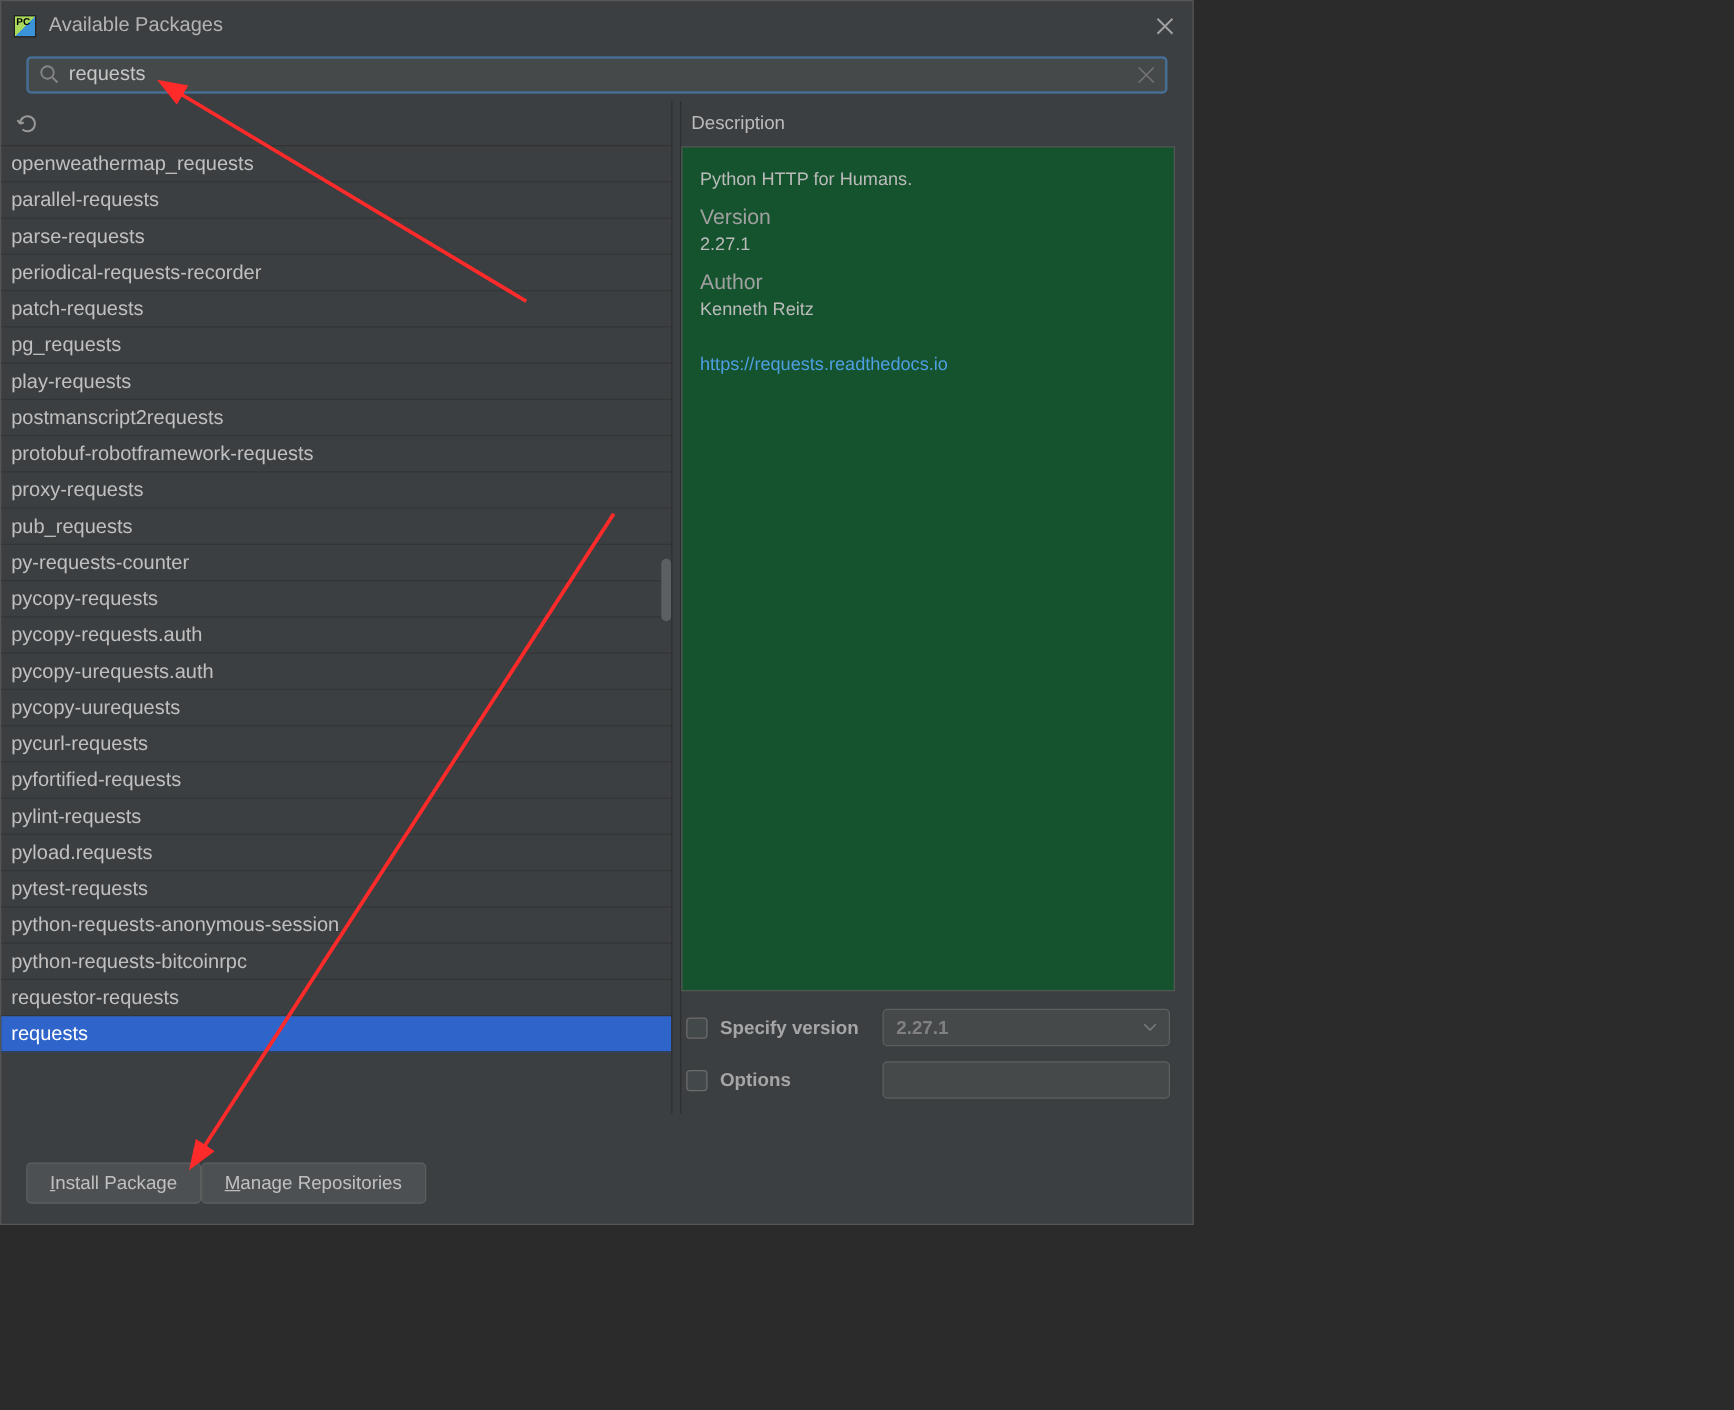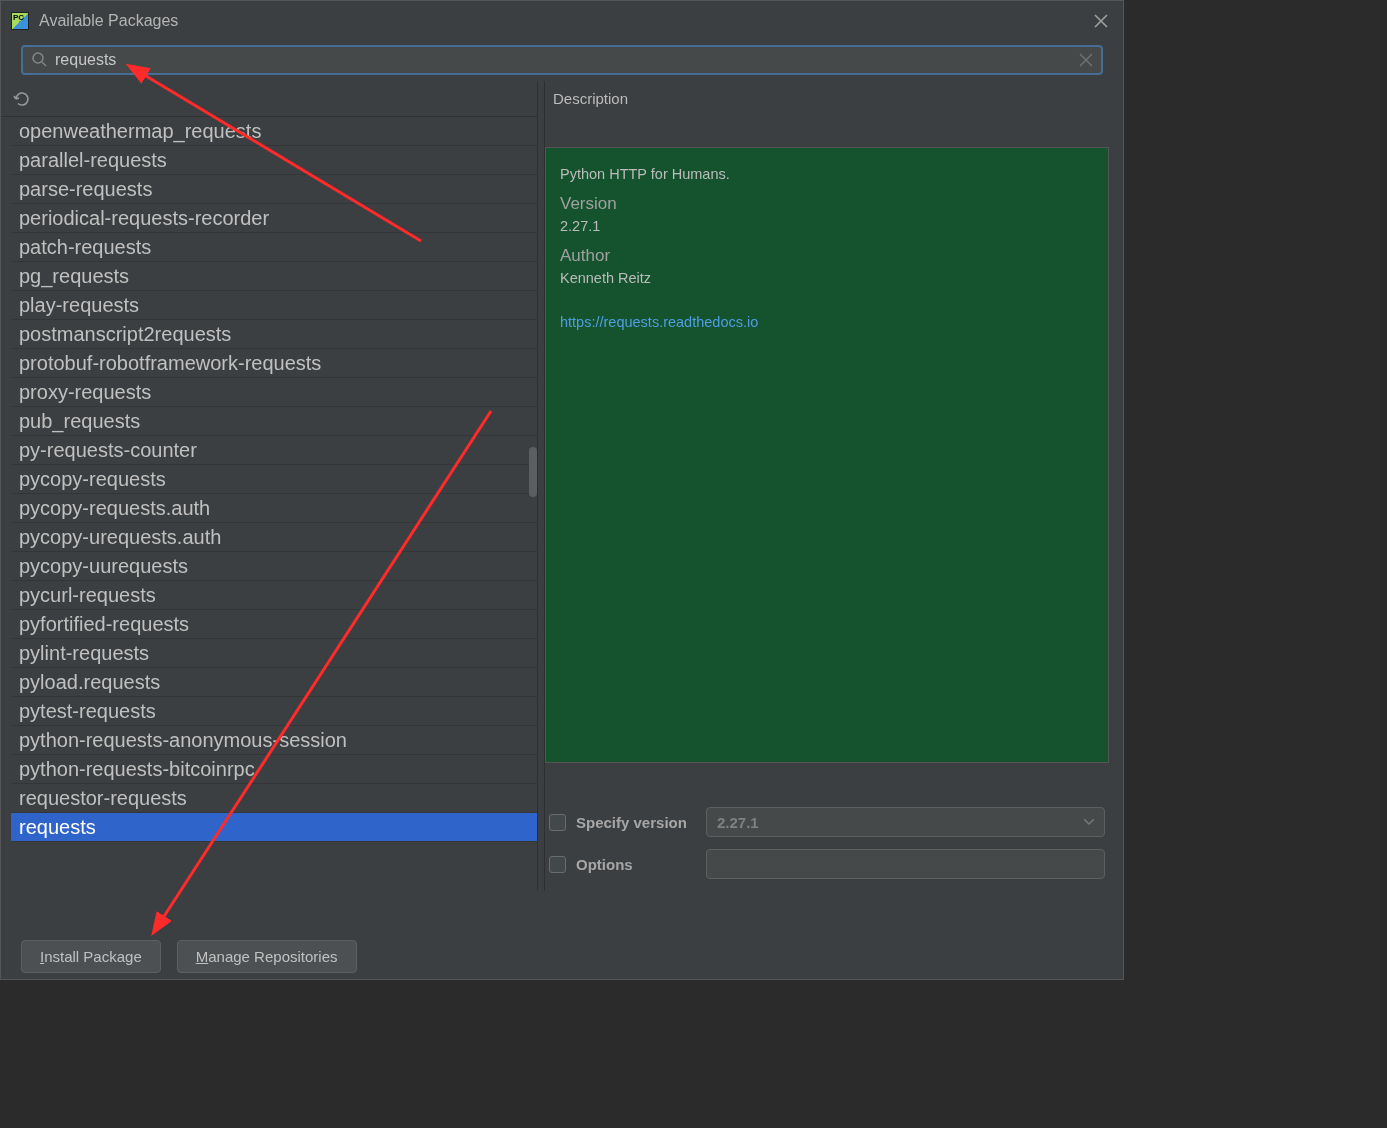--- a/index.html
+++ b/index.html
@@ -1,50 +1,50 @@
 <!DOCTYPE html>
 <html><head>
 <meta charset="utf-8">
 <style>
 * { box-sizing: border-box; margin: 0; padding: 0; }
 html, body { width: 1387px; height: 1128px; background: #2b2b2b; overflow: hidden; font-family: "Segoe UI", Arial, sans-serif; color: #bbbbbb; font-size: 15px; }
-.window { width: 1124px; height: 980px; background: #3c3f41; border: 1px solid #555; position: relative; margin: 0; }
+.window { width: 955px; height: 980px; background: #3c3f41; border: 1px solid #555; position: relative; margin: 0; }
 .titlebar { height: 40px; display: flex; align-items: center; padding: 0 10px; }
 .titlebar .app-icon { width: 18px; height: 18px; background: linear-gradient(135deg, #a8d95a 0%, #a8d95a 50%, #3b94d9 50%, #3b94d9 100%); border: 1px solid #222; margin-right: 10px; position: relative; }
 .titlebar .app-icon::after { content: "PC"; position: absolute; top: 0; left: 1px; font-size: 8px; font-weight: bold; color: #000; }
 .titlebar .title { color: #b4b4b4; font-size: 16px; }
 .titlebar .close { margin-left: auto; width: 24px; height: 24px; display: flex; align-items: center; justify-content: center; cursor: pointer; }
 .titlebar .close svg { width: 14px; height: 14px; }
 .search-row { padding: 4px 20px 6px 20px; }
 .search-wrap { border: 2px solid #466d94; border-radius: 4px; background: #45494a; display: flex; align-items: center; padding: 4px 8px; }
 .search-wrap .search-icon { width: 18px; height: 18px; margin-right: 6px; opacity: 0.7; }
 .search-wrap input { flex: 1; background: transparent; border: none; outline: none; color: #c7c7c7; font-size: 16px; }
 .search-wrap .clear { width: 14px; height: 14px; opacity: 0.6; cursor: pointer; }
 .body-row { display: flex; height: 810px; }
 .pkg-panel { width: 536px; display: flex; flex-direction: column; }
 .refresh-row { height: 36px; display: flex; align-items: center; padding-left: 12px; border-bottom: 1px solid #323232; }
 .refresh-row .refresh-icon { width: 18px; height: 18px; cursor: pointer; opacity: 0.8; }
 .pkg-list { flex: 1; overflow: hidden; position: relative; }
-.pkg-list .item { height: 29px; line-height: 29px; padding-left: 8px; color: #c0c0c0; font-size: 20px; border-bottom: 1px solid #333537; white-space: nowrap; cursor: pointer; margin-left: 10px; }
+.pkg-list .item { height: 29px; line-height: 29px; padding-left: 8px; color: #c0c0c0; font-size: 16px; border-bottom: 1px solid #333537; white-space: nowrap; cursor: pointer; }
 .pkg-list .item.selected { background: #2f65ca; color: #fff; }
 .pkg-list .scroll-thumb { position: absolute; right: 0; top: 330px; width: 8px; height: 50px; background: #5b5f61; border-radius: 4px; }
 .divider { width: 8px; background: #3c3f41; border-left: 1px solid #2d2f30; border-right: 1px solid #2d2f30; }
-.detail-panel { flex: 1; display: flex; flex-direction: column; padding-right: 14px; gap: 30px; }
+.detail-panel { flex: 1; display: flex; flex-direction: column; padding-right: 14px; }
 .detail-panel .dhead { height: 36px; line-height: 36px; padding-left: 8px; color: #bbbbbb; font-size: 15px; }
 .desc-box { border: 1px solid #555; background: #14532d; flex: 1; padding: 18px 14px; color: #bbbbbb; font-size: 14.5px; }
 .desc-box .label { color: #a0a0a0; font-size: 17px; margin-top: 12px; margin-bottom: 4px; }
 .desc-box a { color: #4f9ee3; text-decoration: none; display: block; }
 .opts { padding: 14px 4px 0 4px; }
 .opts .row { display: flex; align-items: center; margin-bottom: 12px; font-weight: bold; }
 .opts .cb { width: 17px; height: 17px; border: 1px solid #6c6c6c; border-radius: 3px; margin-right: 10px; background: #43494a; cursor: pointer; }
 .opts .lbl { width: 130px; color: #a6a6a6; font-size: 15px; }
 .opts .combo { flex: 1; height: 30px; border: 1px solid #5e6060; border-radius: 4px; background: #45494a; display: flex; align-items: center; padding: 0 10px; justify-content: space-between; color: #808080; }
 .opts .combo .chev { opacity: 0.6; }
 .opts .txt { flex: 1; height: 30px; border: 1px solid #5e6060; border-radius: 4px; background: #45494a; }
-.footer { position: absolute; bottom: 6px; left: 20px; display: flex; gap: 16px; }
+.footer { position: absolute; bottom: 16px; left: 20px; display: flex; }
 .footer button { background: #4c5052; border: 1px solid #5e6060; border-radius: 4px; color: #c0c0c0; font-size: 15px; padding: 7px 18px; cursor: pointer; }
 .footer button .ul { text-decoration: underline; }
 
 .arrow { position: absolute; pointer-events: none; }
 </style>
 </head>
 <body>
 
 <div class="window">
   <div class="titlebar">

